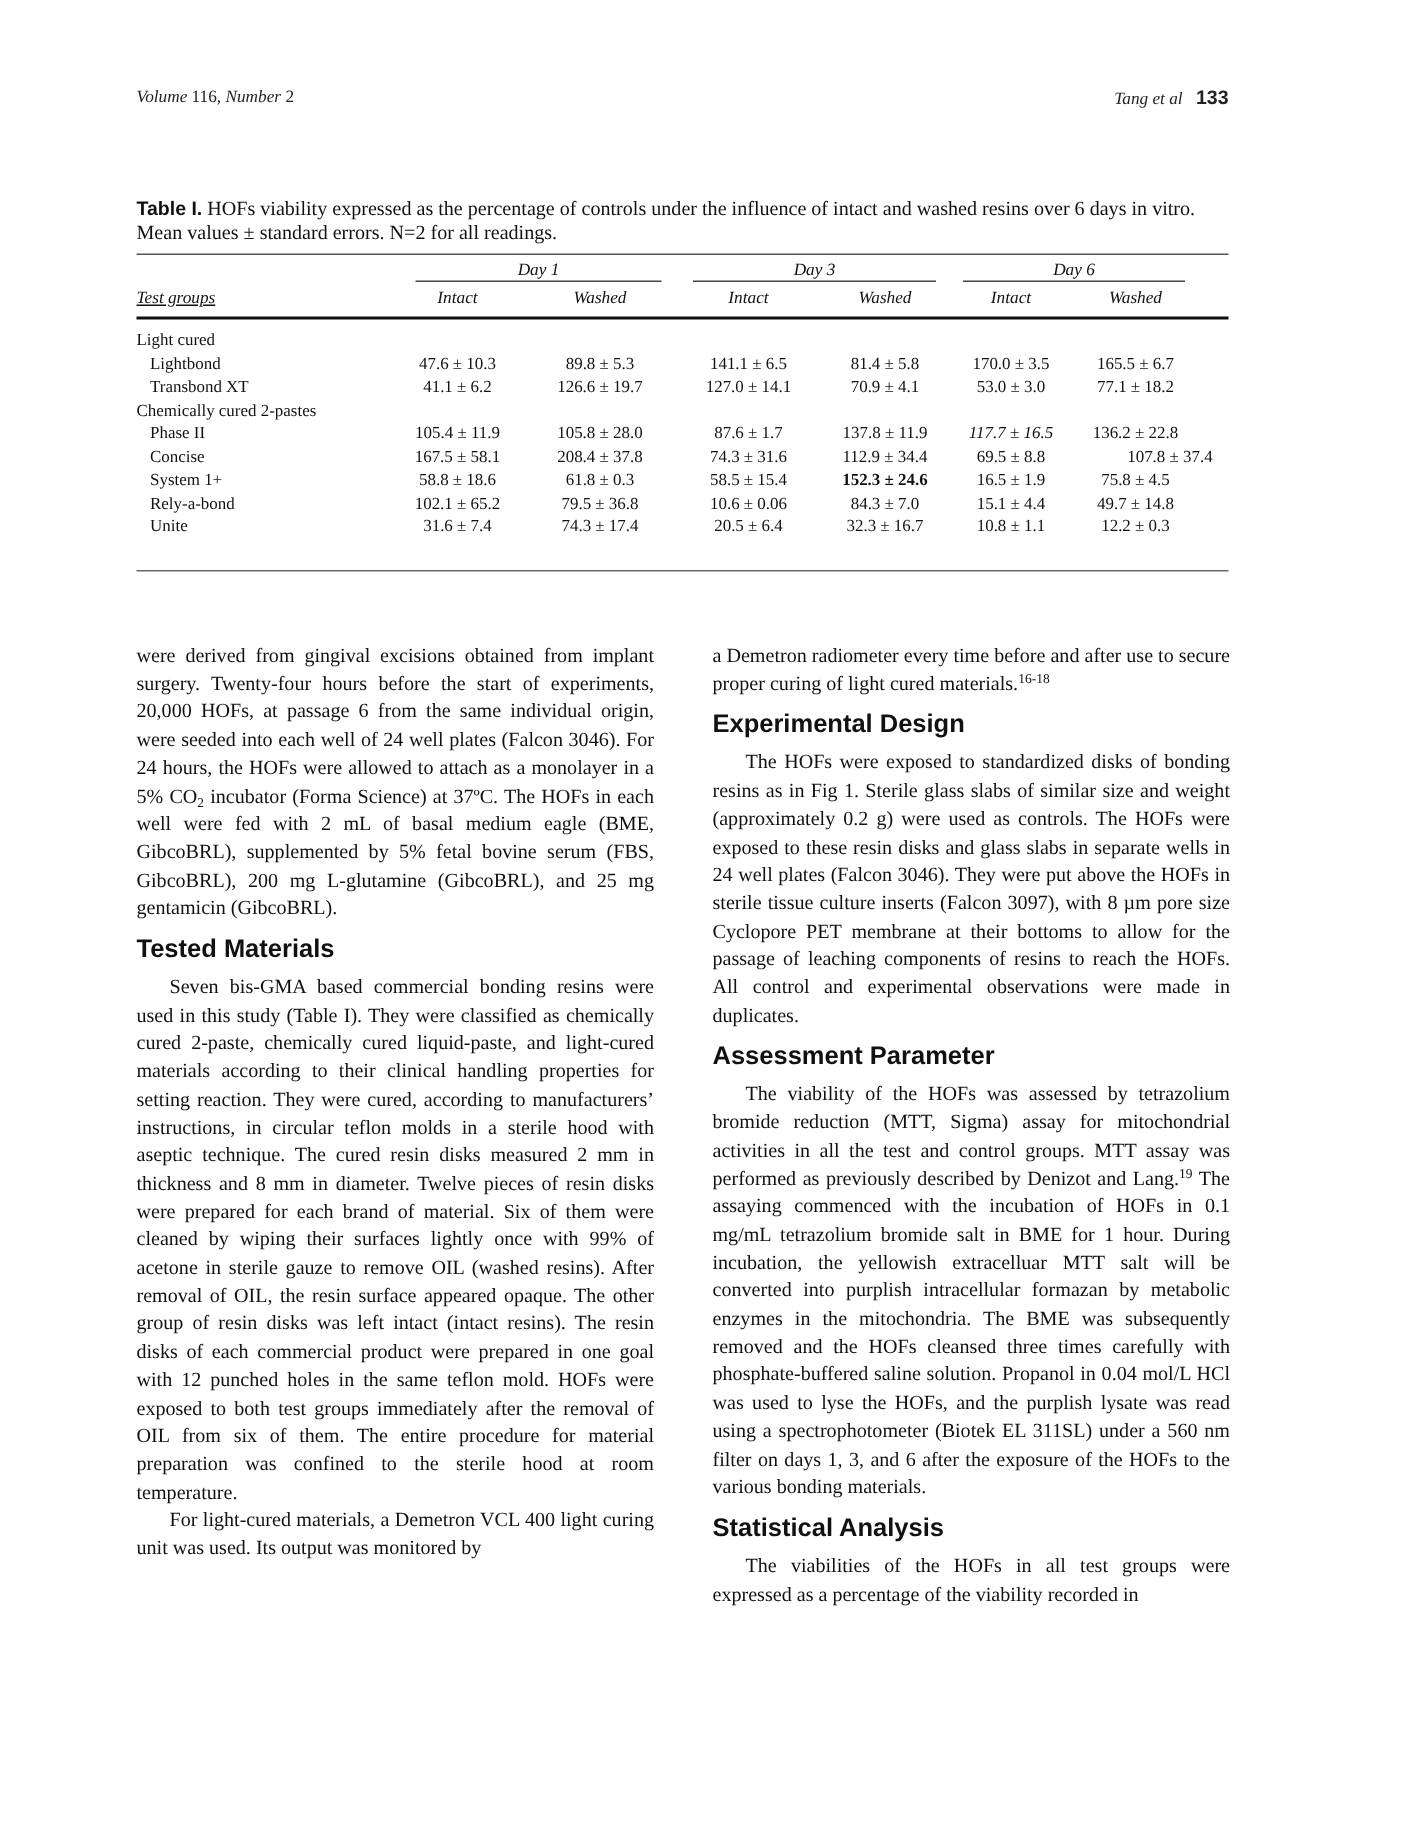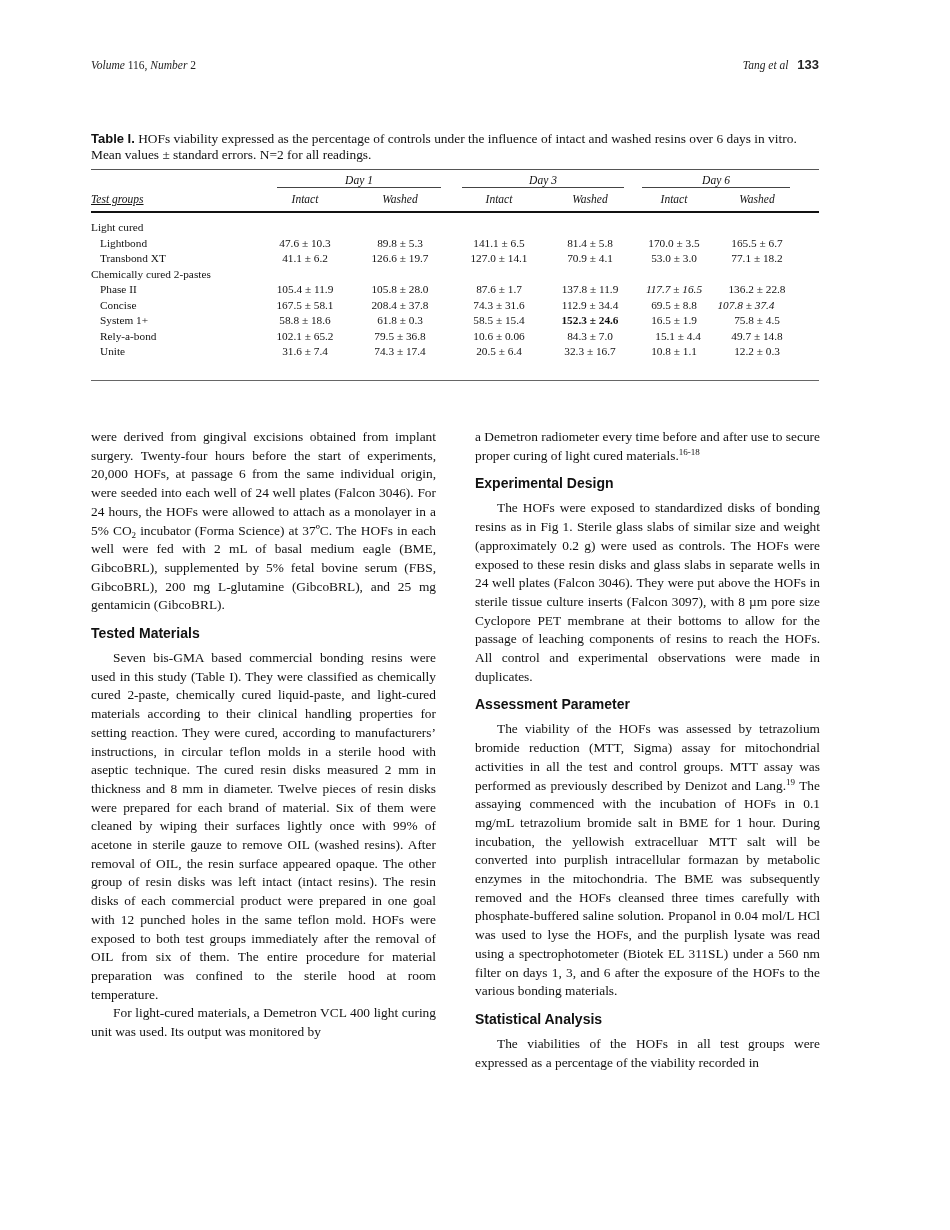--- a/index.html
+++ b/index.html
@@ -27,21 +27,21 @@
   .row { position: relative; height: 15.5px; font-size: 11.3px; line-height: 15.5px; }
   .row .name { position: absolute; left: 0; white-space: nowrap; }
   .row.item .name { left: 9px; }
   .row .cell { position: absolute; width: 110px; text-align: center; white-space: nowrap; }
 
   .col { position: absolute; top: 428px; width: 345px; font-size: 13.4px; line-height: 18.7px; text-align: justify; }
   .col.left { left: 91px; }
   .col.right { left: 475px; }
   .col p { margin: 0; }
   .col p.indent { text-indent: 22px; }
-  .col h3 { font-family: "Liberation Sans", sans-serif; font-weight: bold; font-size: 14px; margin: 9px 0 7px 0; line-height: 18px; }
+  .col h3 { font-family: "Liberation Sans", sans-serif; font-weight: bold; font-size: 17px; margin: 9px 0 7px 0; line-height: 18px; }
   .col sup { font-size: 9px; line-height: 0; vertical-align: 5px; }
   .col sub { font-size: 9px; line-height: 0; vertical-align: -3px; }
 </style>
 </head>
 <body>
 
 <div class="running-head">
   <div>
     <span>Volume</span>
     <span class="vol-num">116,</span>
@@ -112,38 +112,38 @@
         <span class="cell" style="left: 528px; font-style: italic;">117.7 ± 16.5</span>
         <span class="cell" style="left: 611px;">136.2 ± 22.8</span>
       </div>
       <div class="row item">
         <span class="name">Concise</span>
         <span class="cell" style="left: 159px;">167.5 ± 58.1</span>
         <span class="cell" style="left: 254px;">208.4 ± 37.8</span>
         <span class="cell" style="left: 353px;">74.3 ± 31.6</span>
         <span class="cell" style="left: 444px;">112.9 ± 34.4</span>
         <span class="cell" style="left: 528px;">69.5 ± 8.8</span>
-        <span class="cell" style="left: 600px; font-style: italic;">107.8 ± 37.4</span>
+        <span class="cell" style="left: 634px;">107.8 ± 37.4</span>
       </div>
       <div class="row item">
         <span class="name">System 1+</span>
         <span class="cell" style="left: 159px;">58.8 ± 18.6</span>
         <span class="cell" style="left: 254px;">61.8 ± 0.3</span>
         <span class="cell" style="left: 353px;">58.5 ± 15.4</span>
         <span class="cell" style="left: 444px; font-weight: bold;">152.3 ± 24.6</span>
         <span class="cell" style="left: 528px;">16.5 ± 1.9</span>
         <span class="cell" style="left: 611px;">75.8 ± 4.5</span>
       </div>
       <div class="row item">
         <span class="name">Rely-a-bond</span>
         <span class="cell" style="left: 159px;">102.1 ± 65.2</span>
         <span class="cell" style="left: 254px;">79.5 ± 36.8</span>
         <span class="cell" style="left: 353px;">10.6 ± 0.06</span>
         <span class="cell" style="left: 444px;">84.3 ± 7.0</span>
-        <span class="cell" style="left: 500px; text-align: right;">15.1 ± 4.4</span>
+        <span class="cell" style="left: 528px;">15.1 ± 4.4</span>
         <span class="cell" style="left: 611px;">49.7 ± 14.8</span>
       </div>
       <div class="row item">
         <span class="name">Unite</span>
         <span class="cell" style="left: 159px;">31.6 ± 7.4</span>
         <span class="cell" style="left: 254px;">74.3 ± 17.4</span>
         <span class="cell" style="left: 353px;">20.5 ± 6.4</span>
         <span class="cell" style="left: 444px;">32.3 ± 16.7</span>
         <span class="cell" style="left: 528px;">10.8 ± 1.1</span>
         <span class="cell" style="left: 611px;">12.2 ± 0.3</span>

